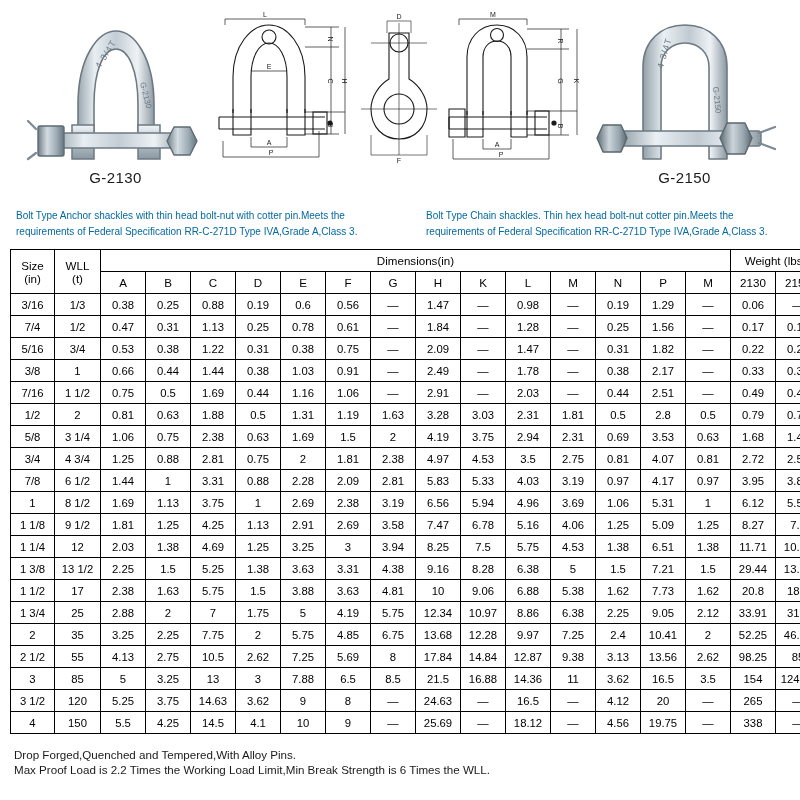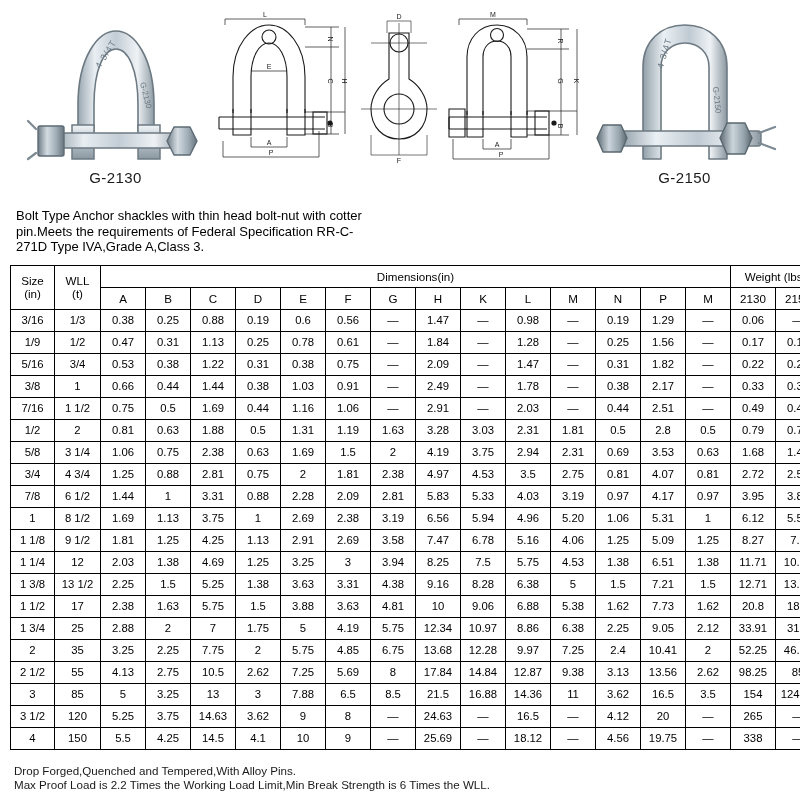--- a/index.html
+++ b/index.html
@@ -53,23 +53,23 @@
   }
 
   
   .desc-row {
     display: flex;
     justify-content: space-between;
     padding: 8px 14px 0 16px;
     box-sizing: border-box;
   }
   .desc {
-    font-size: 13px;
+    font-size: 10px;
     line-height: 15.5px;
-    color: #000000;
+    color: #0369a1;
     width: 360px;
   }
   .desc.right { text-align: left; }
 
   
   .table-wrap {
     padding: 10px 10px 0 10px;
     box-sizing: border-box;
   }
   table.spec {
@@ -306,20 +306,21 @@
         <text x="76" y="60" transform="rotate(-74 76 60)" font-family="Liberation Sans, sans-serif" font-size="9" fill="#6b7880" letter-spacing="1">4 3/4T</text>
         <text x="126" y="78" transform="rotate(84 126 78)" font-family="Liberation Sans, sans-serif" font-size="8" fill="#6b7880">G-2150</text>
       </svg>
     </div>
     <div class="product-caption">G-2150</div>
   </div>
 </div>
 
 <div class="desc-row">
   <div class="desc">Bolt Type Anchor shackles with thin head bolt-nut with cotter pin.Meets the requirements of Federal Specification RR-C-271D Type IVA,Grade A,Class 3.</div>
+  <div class="desc right">Bolt Type Chain shackles. Thin hex head bolt-nut cotter pin.Meets the requirements of Federal Specification RR-C-271D Type IVA,Grade A,Class 3.</div>
 </div>
 
 <div class="table-wrap">
   <table class="spec">
     <colgroup id="spec-colgroup">
         <col class="c-size">
         <col class="c-wll">
         <col class="c-dim">
         <col class="c-dim">
         <col class="c-dim">
@@ -384,21 +385,21 @@
           <td>—</td>
           <td>0.98</td>
           <td>—</td>
           <td>0.19</td>
           <td>1.29</td>
           <td>—</td>
           <td>0.06</td>
           <td>—</td>
         </tr>
         <tr>
-          <td>1/9</td>
+          <td>7/4</td>
           <td>1/2</td>
           <td>0.47</td>
           <td>0.31</td>
           <td>1.13</td>
           <td>0.25</td>
           <td>0.78</td>
           <td>0.61</td>
           <td>—</td>
           <td>1.84</td>
           <td>—</td>
@@ -556,21 +557,21 @@
           <td>1.69</td>
           <td>1.13</td>
           <td>3.75</td>
           <td>1</td>
           <td>2.69</td>
           <td>2.38</td>
           <td>3.19</td>
           <td>6.56</td>
           <td>5.94</td>
           <td>4.96</td>
-          <td>5.20</td>
+          <td>3.69</td>
           <td>1.06</td>
           <td>5.31</td>
           <td>1</td>
           <td>6.12</td>
           <td>5.55</td>
         </tr>
         <tr>
           <td>1 1/8</td>
           <td>9 1/2</td>
           <td>1.81</td>
@@ -620,21 +621,21 @@
           <td>3.63</td>
           <td>3.31</td>
           <td>4.38</td>
           <td>9.16</td>
           <td>8.28</td>
           <td>6.38</td>
           <td>5</td>
           <td>1.5</td>
           <td>7.21</td>
           <td>1.5</td>
-          <td>12.71</td>
+          <td>29.44</td>
           <td>13.75</td>
         </tr>
         <tr>
           <td>1 1/2</td>
           <td>17</td>
           <td>2.38</td>
           <td>1.63</td>
           <td>5.75</td>
           <td>1.5</td>
           <td>3.88</td>

